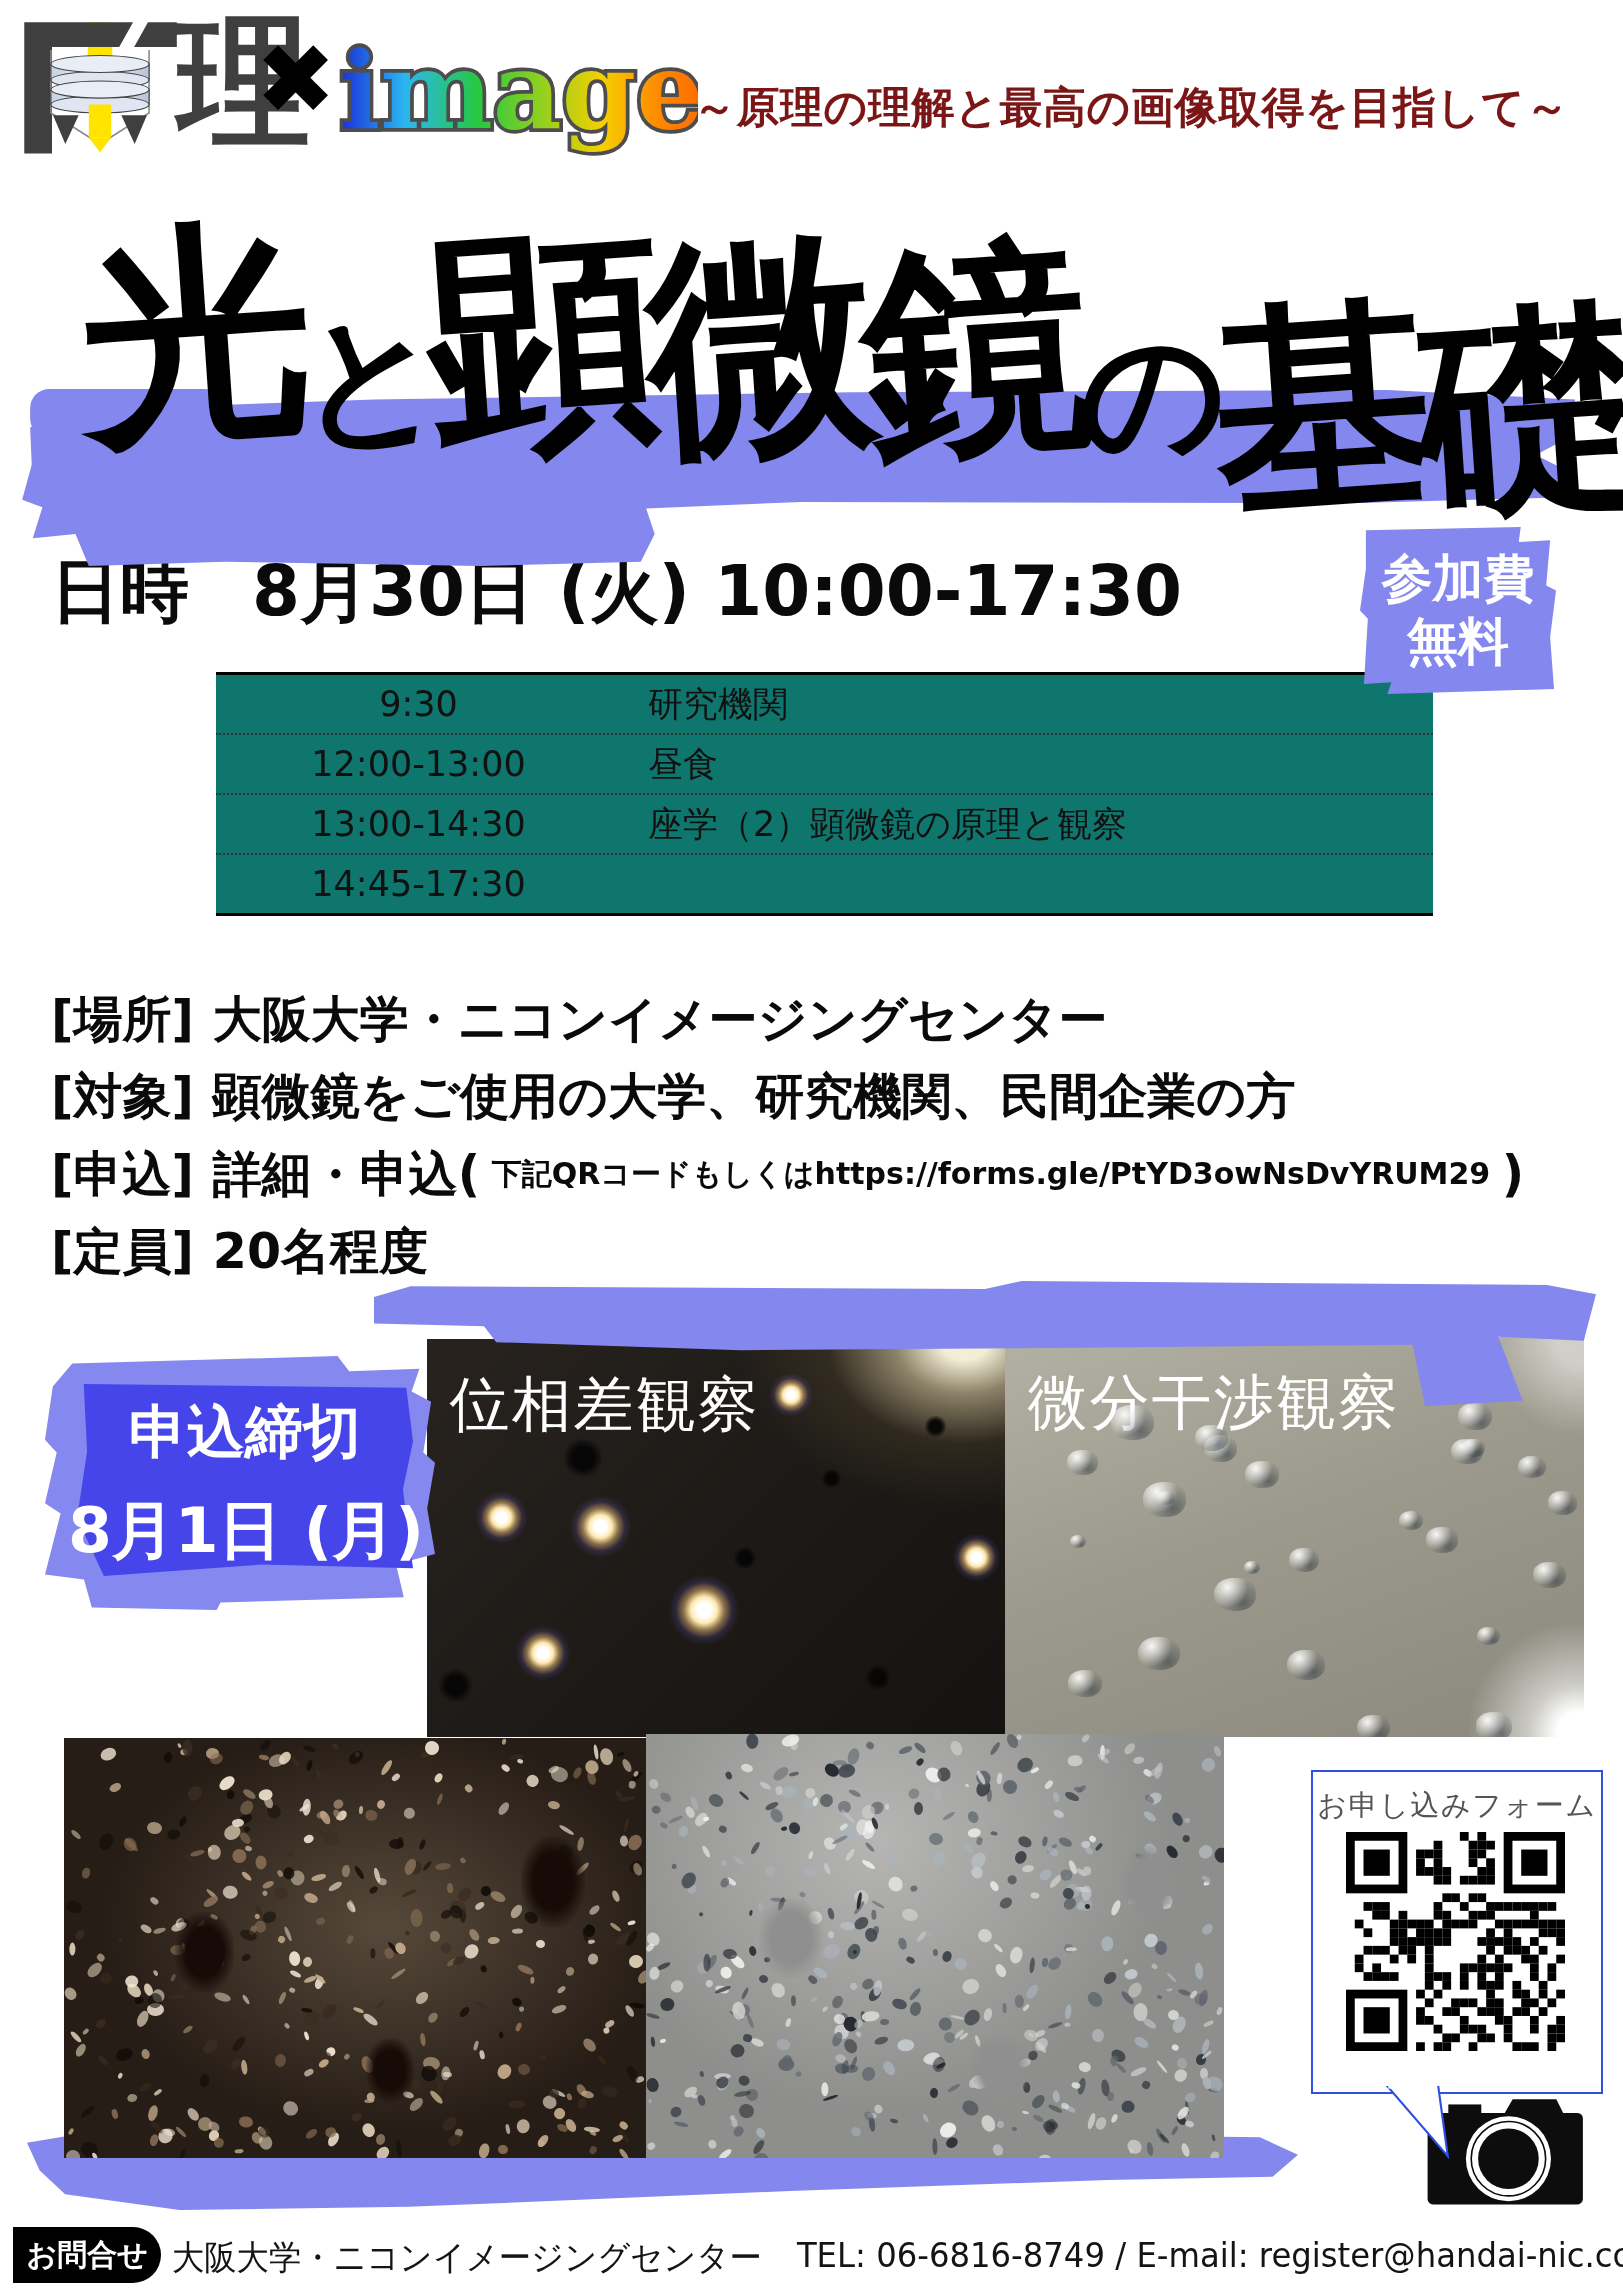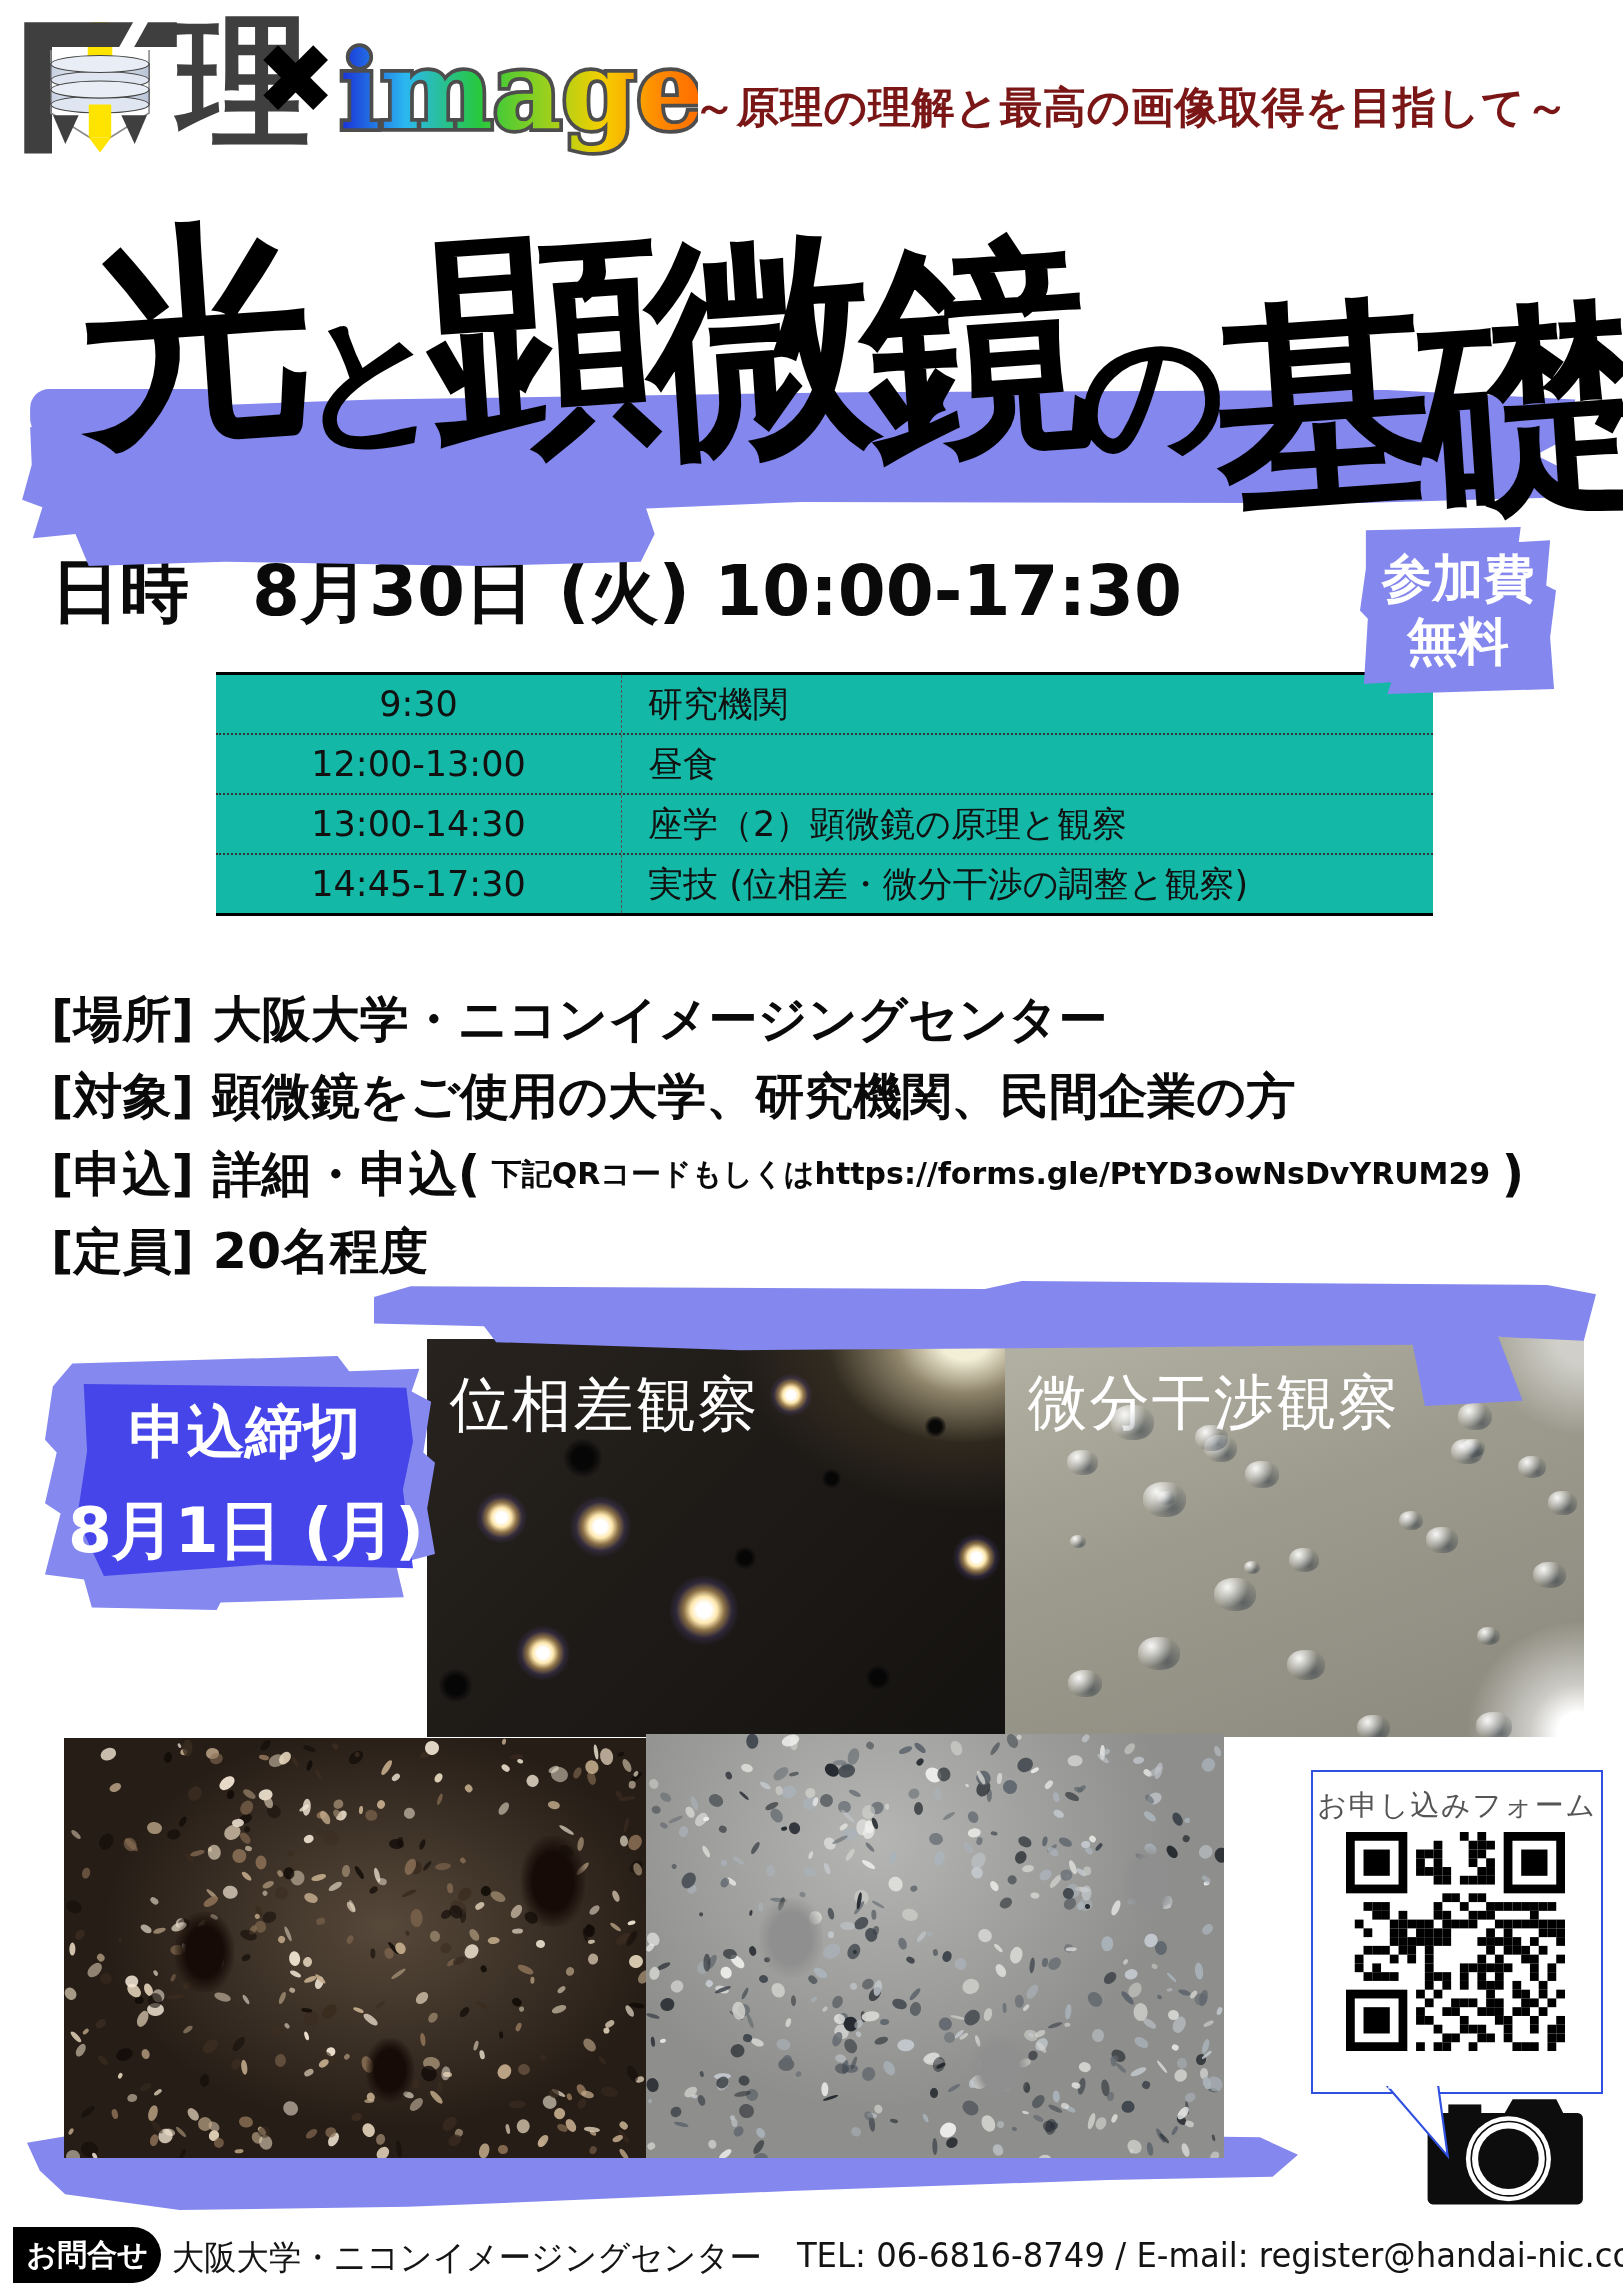--- a/index.html
+++ b/index.html
@@ -28,21 +28,21 @@
   
   #datetime{left:51px;top:546px;display:flex;gap:63px;font-size:69px;font-weight:900;color:#0a0a0a;}
 
   
   #fee-badge{left:1360px;top:527px;width:196px;height:167px;background:#8487ed;z-index:3;
              clip-path:polygon(3% 2%,82% 0%,81% 9%,97% 8%,95% 35%,100% 38%,97% 66%,99% 97%,14% 100%,16% 93%,2% 94%,4% 55%,0% 50%,3% 25%);
              display:flex;flex-direction:column;align-items:center;justify-content:center;gap:9.6px;}
   #fee-badge div{color:#fff;font-size:51px;font-weight:900;line-height:1.05;}
 
   
-  #schedule{left:216px;top:672px;width:1217px;border-top:3.7px solid #000;border-bottom:3.7px solid #000;background:#14b8a6;}
+  #schedule{left:216px;top:672px;width:1217px;border-top:3.7px solid #000;border-bottom:3.7px solid #000;background:#0f766e;}
   .srow{display:flex;height:58px;align-items:stretch;}
   .srow + .srow{border-top:2.1px dotted #333;}
   .stime{width:405px;border-right:1.6px dashed #555;display:flex;align-items:center;justify-content:center;
          font-size:35px;color:#111;}
   .sdesc{flex:1;display:flex;align-items:center;padding-left:26px;font-size:35px;color:#111;}
 
   
   .detail-line{left:51px;height:69px;display:flex;align-items:center;gap:19px;color:#0a0a0a;font-weight:800;}
   .dlabel,.dtext{font-size:49px;letter-spacing:0px;}
   #detail-apply .small-note{font-size:30px;font-weight:800;margin:0 3.2px;}
@@ -173,21 +173,20 @@
   <div class="srow">
     <div class="stime">12:00-13:00</div>
     <div class="sdesc">昼食</div>
   </div>
   <div class="srow">
     <div class="stime">13:00-14:30</div>
     <div class="sdesc">座学（2）顕微鏡の原理と観察</div>
   </div>
   <div class="srow">
     <div class="stime">14:45-17:30</div>
-    <div class="sdesc">実技 (位相差・微分干渉の調整と観察)</div>
   </div>
 </div>
 
 <div class="detail-line abs" style="top:985px;">
   <span class="dlabel">[場所]</span>
   <span class="dtext">大阪大学・ニコンイメージングセンター</span>
 </div>
 <div class="detail-line abs" style="top:1062px;">
   <span class="dlabel">[対象]</span>
   <span class="dtext">顕微鏡をご使用の大学、研究機関、民間企業の方</span>

